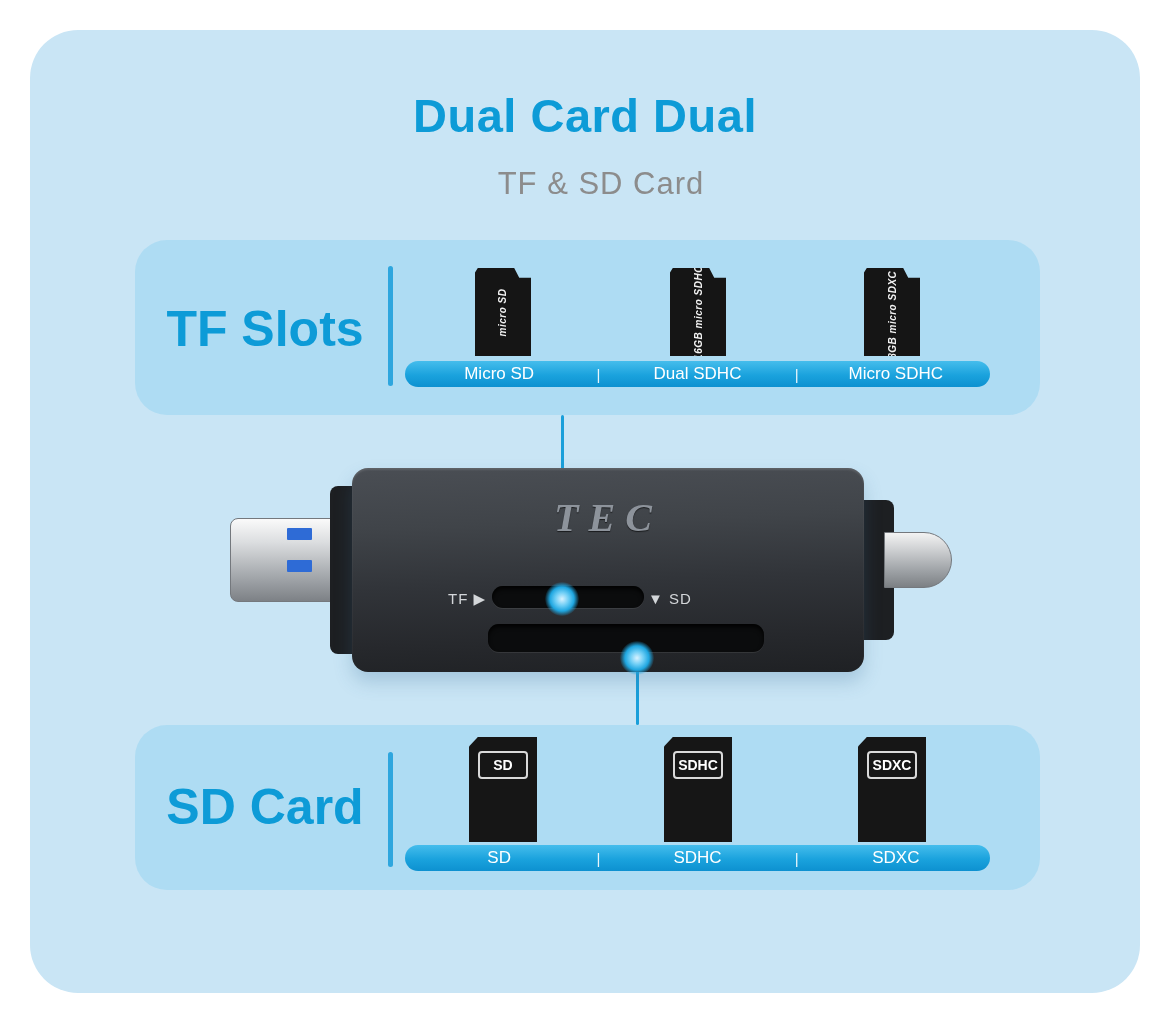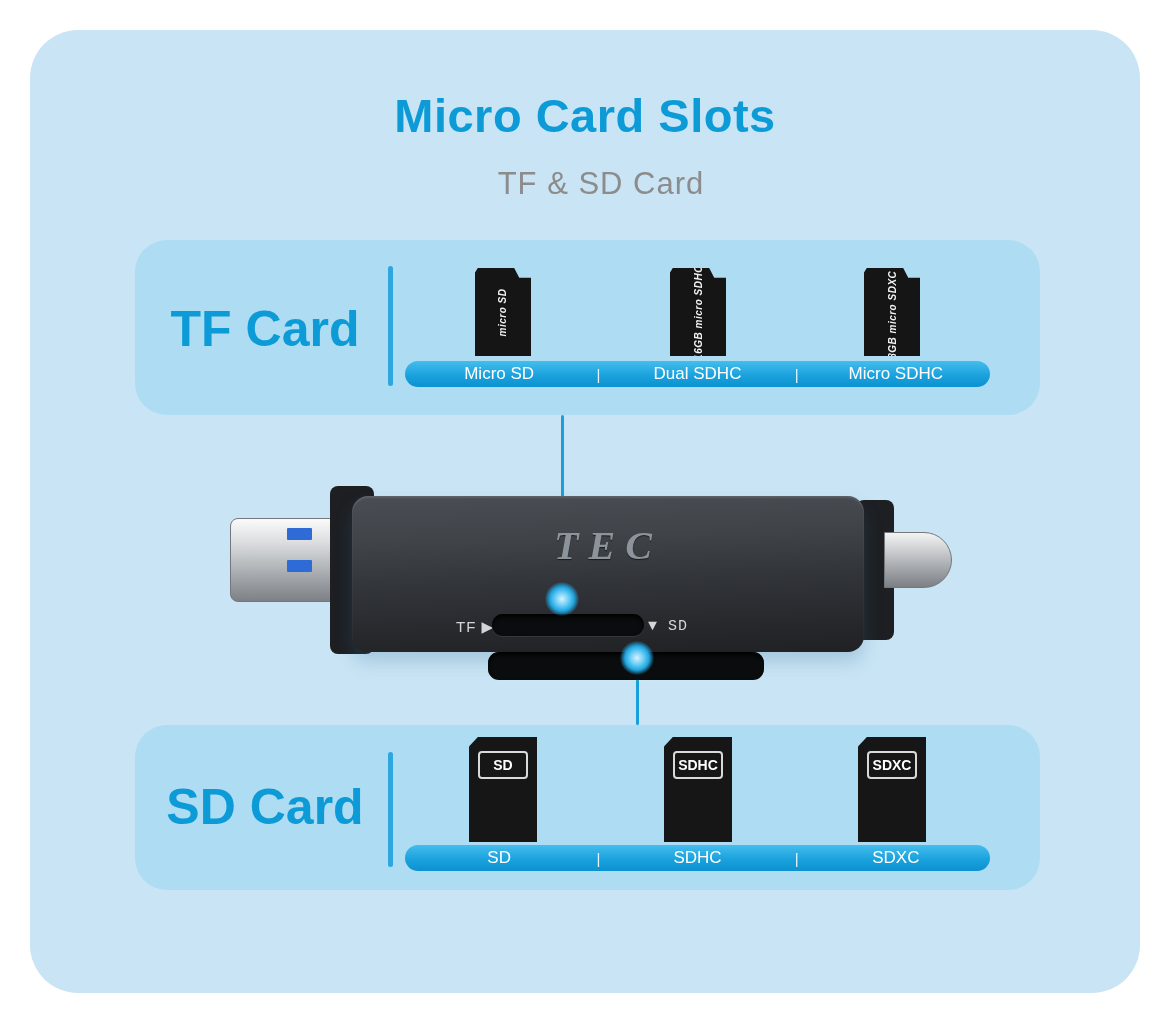--- a/index.html
+++ b/index.html
@@ -92,34 +92,34 @@
   .collar-right {
     position:absolute; left:856px; top:500px; width:38px; height:140px;
     background:#1d1f22; border-radius:8px;
   }
   .usb-c {
     position:absolute; left:884px; top:532px; width:68px; height:56px;
     background:linear-gradient(180deg,#f3f3f3 0%, #cfd1d3 30%, #9ea2a6 70%, #7c8084 100%);
     border:1px solid #74787d; border-radius:0 28px 28px 0;
   }
   .dev-body {
-    position:absolute; left:352px; top:496px; width:512px; height:156px;
+    position:absolute; left:352px; top:468px; width:512px; height:204px;
     background:linear-gradient(178deg,#4a4e54 0%, #404449 28%, #313439 55%, #26282c 82%, #1f2124 100%);
     border-radius:16px;
     box-shadow: inset 0 2px 2px rgba(255,255,255,0.12), 0 10px 18px rgba(60,110,150,0.25);
   }
   .brand {
     position:absolute; left:0; top:26px; width:100%; text-align:center;
     font-family:"Liberation Serif", serif; font-style:italic; font-weight:bold;
     font-size:40px; letter-spacing:10px; color:#8d939b;
     text-shadow: 0 1px 1px rgba(0,0,0,0.6);
   }
   .slot-label { position:absolute; color:#d3d6d9; font-size:15px; letter-spacing:1px; }
-  .slot-label.tf { left:96px; top:122px;margin-left:8px; }
-  .slot-label.sd { left:296px; top:122px;font-family:Liberation Mono, monospace; }
+  .slot-label.tf { left:96px; top:122px; }
+  .slot-label.sd { left:296px; top:122px; }
   .slot {
     position:absolute; background:#0b0c0d; border-radius:11px;
     box-shadow: inset 0 3px 4px rgba(0,0,0,0.9), 0 1px 0 rgba(255,255,255,0.08);
   }
   .slot.tf { left:140px; top:118px; width:152px; height:22px; }
   .slot.sd { left:136px; top:156px; width:276px; height:28px; }
 
   
   .connect-line { position:absolute; width:3px; background:#1a9fda; border-radius:2px; }
   .line-tf { left:561px; top:415px; height:185px; }
@@ -130,25 +130,25 @@
   }
   .glow.tf { left:545px; top:582px; }
   .glow.sd { left:620px; top:641px; }
 </style>
 </head>
 <body>
 
 <div class="canvas">
   <div class="panel"></div>
 
-  <div class="title">Micro Card Slots</div>
+  <div class="title">Dual Card Dual</div>
   <div class="subtitle">TF &amp; SD Card</div>
 
   <div class="band tf"></div>
-  <div class="section-label tf">TF Card</div>
+  <div class="section-label tf">TF Slots</div>
   <div class="divider tf"></div>
 
   <div class="mcard c1">
     <span class="face">micro SD</span>
   </div>
   <div class="mcard c2">
     <span class="face">16GB micro SDHC</span>
   </div>
   <div class="mcard c3">
     <span class="face">128GB micro SDXC A1</span>

